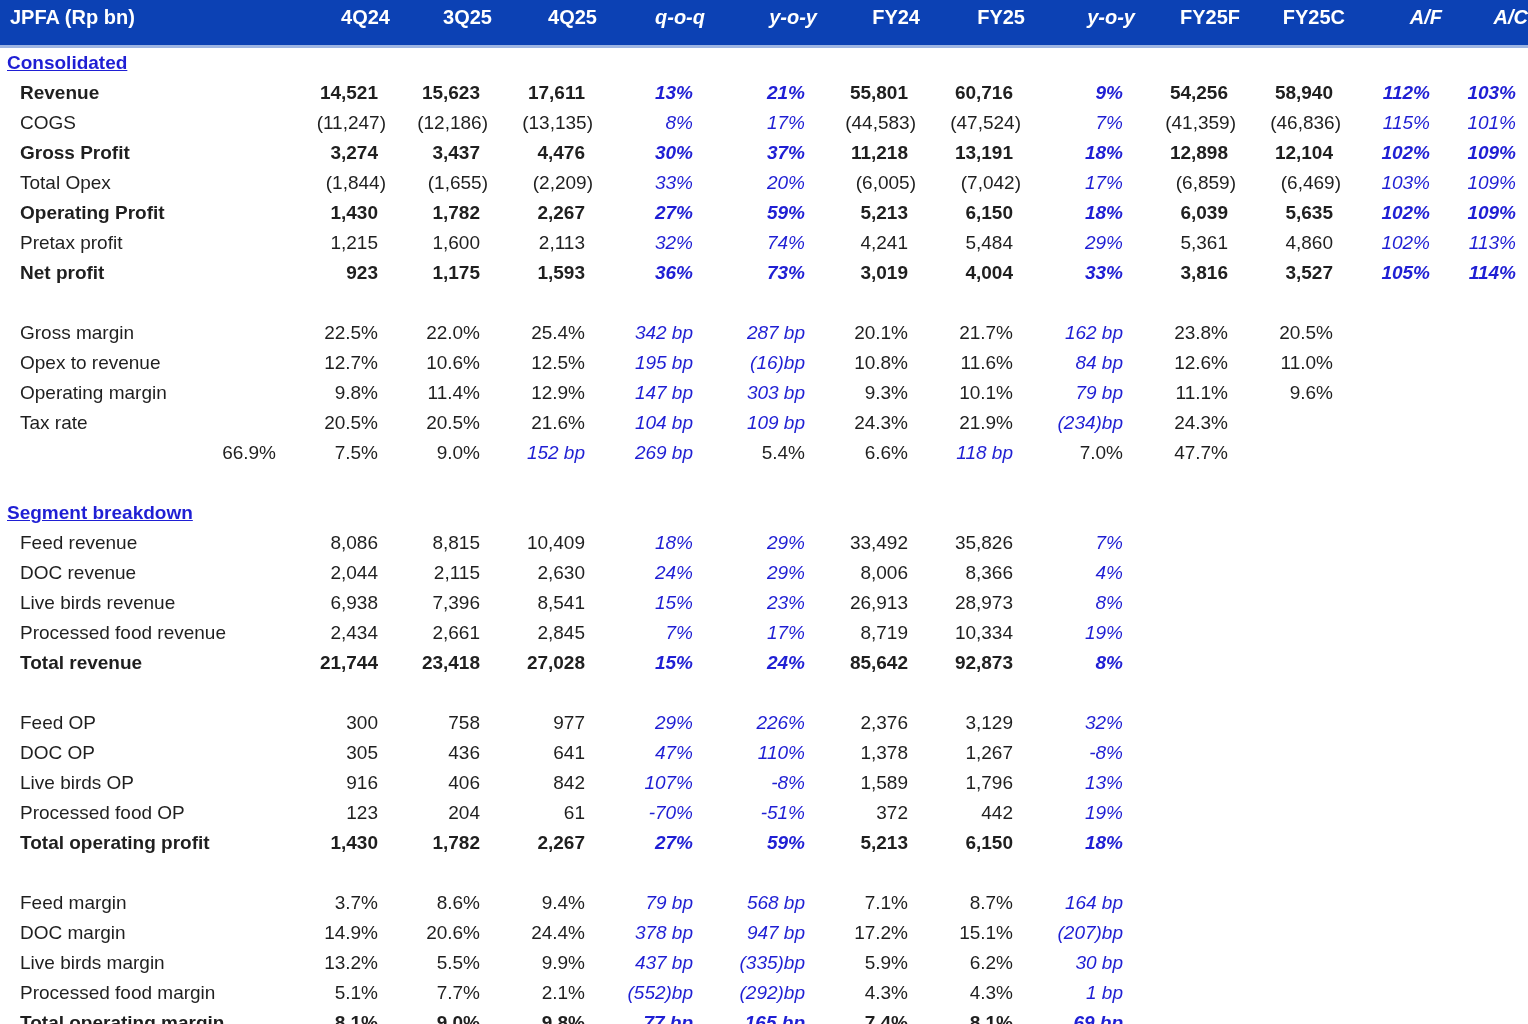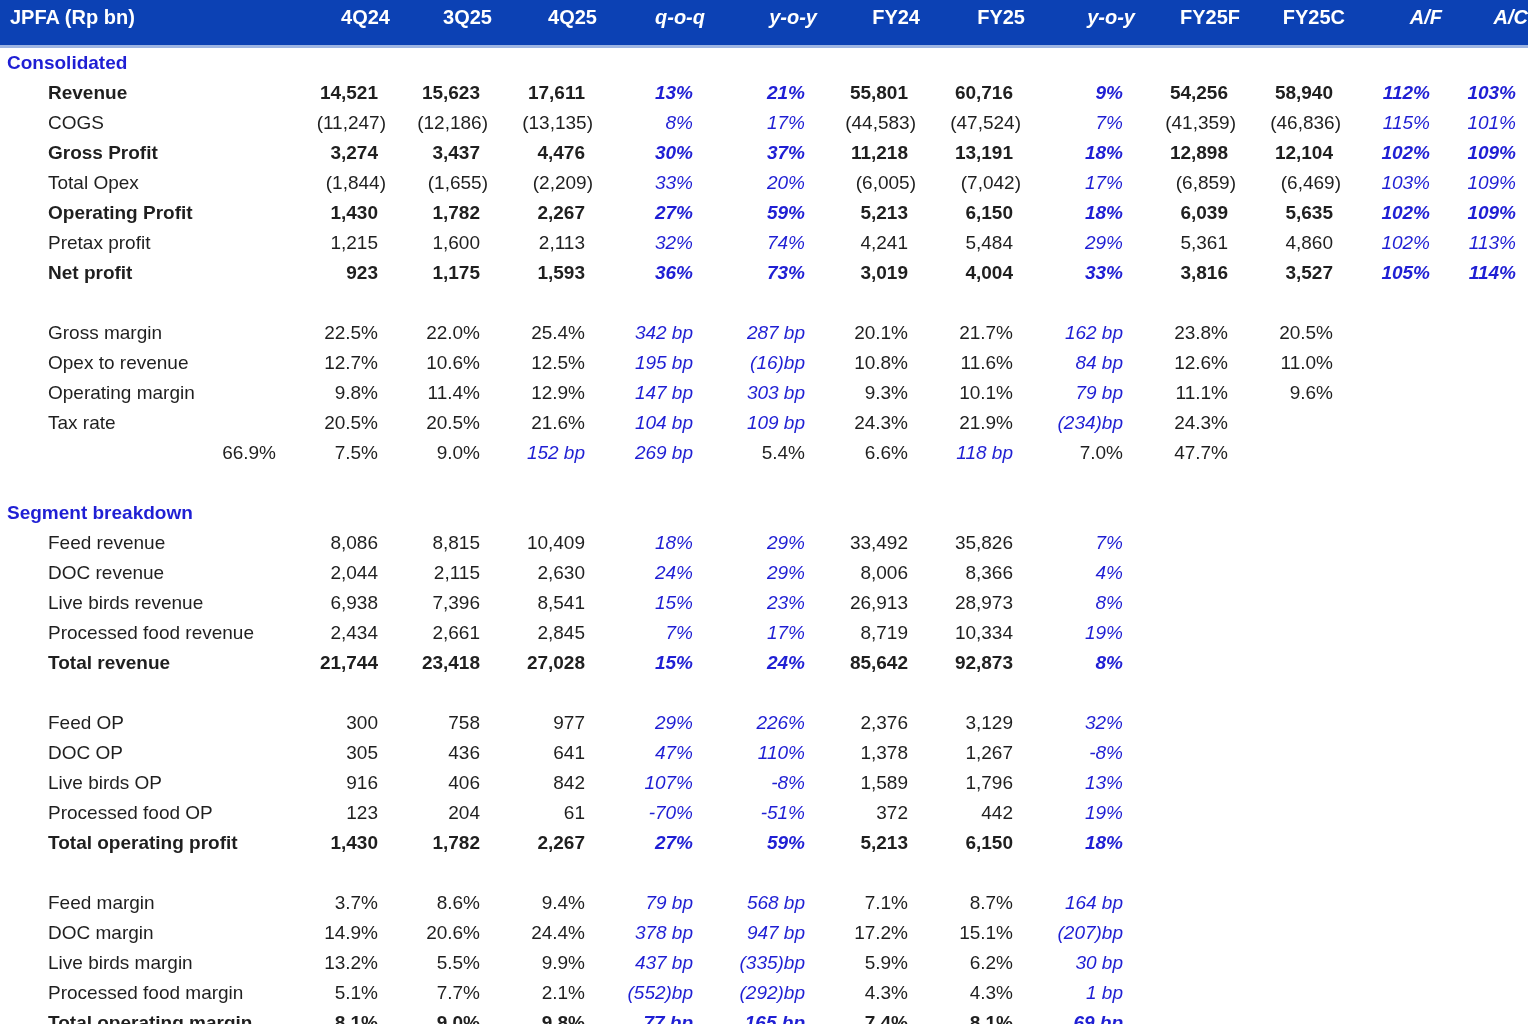--- a/index.html
+++ b/index.html
@@ -16,22 +16,22 @@
   .hrow{
     display:grid;grid-template-columns:var(--cols);
     background:var(--header-bg);color:#ffffff;height:48px;line-height:34px;
     font-size:20px;font-weight:700;border-bottom:3px solid var(--header-border);
   }
   .hrow .title{text-align:left;padding-left:10px;}
   .hcell{text-align:right;}
   .hcell.it{font-style:italic;}
   .row{display:grid;grid-template-columns:var(--cols);height:30px;line-height:30px;font-size:19px;}
   .row.blank{height:30px;}
-  .lbl{padding-left:48px;white-space:nowrap;overflow:hidden;}
-  .row.section .lbl{padding-left:7px;color:var(--accent-blue);font-weight:700;}
+  .lbl{padding-left:20px;white-space:nowrap;overflow:hidden;}
+  .row.section .lbl{padding-left:7px;color:var(--accent-blue);font-weight:700;text-decoration:underline;}
   .cell{text-align:right;padding-right:12px;white-space:nowrap;}
   .cell.paren{padding-right:4px;}
   .cell.blue{color:var(--accent-blue);font-style:italic;}
   .row.bold .lbl,.row.bold .cell{font-weight:700;}
   .bottom-strip{position:absolute;left:0;bottom:0;width:1528px;height:3px;background:var(--header-bg);opacity:.85;}
 </style>
 </head>
 <body>
 
 <div class="table">

